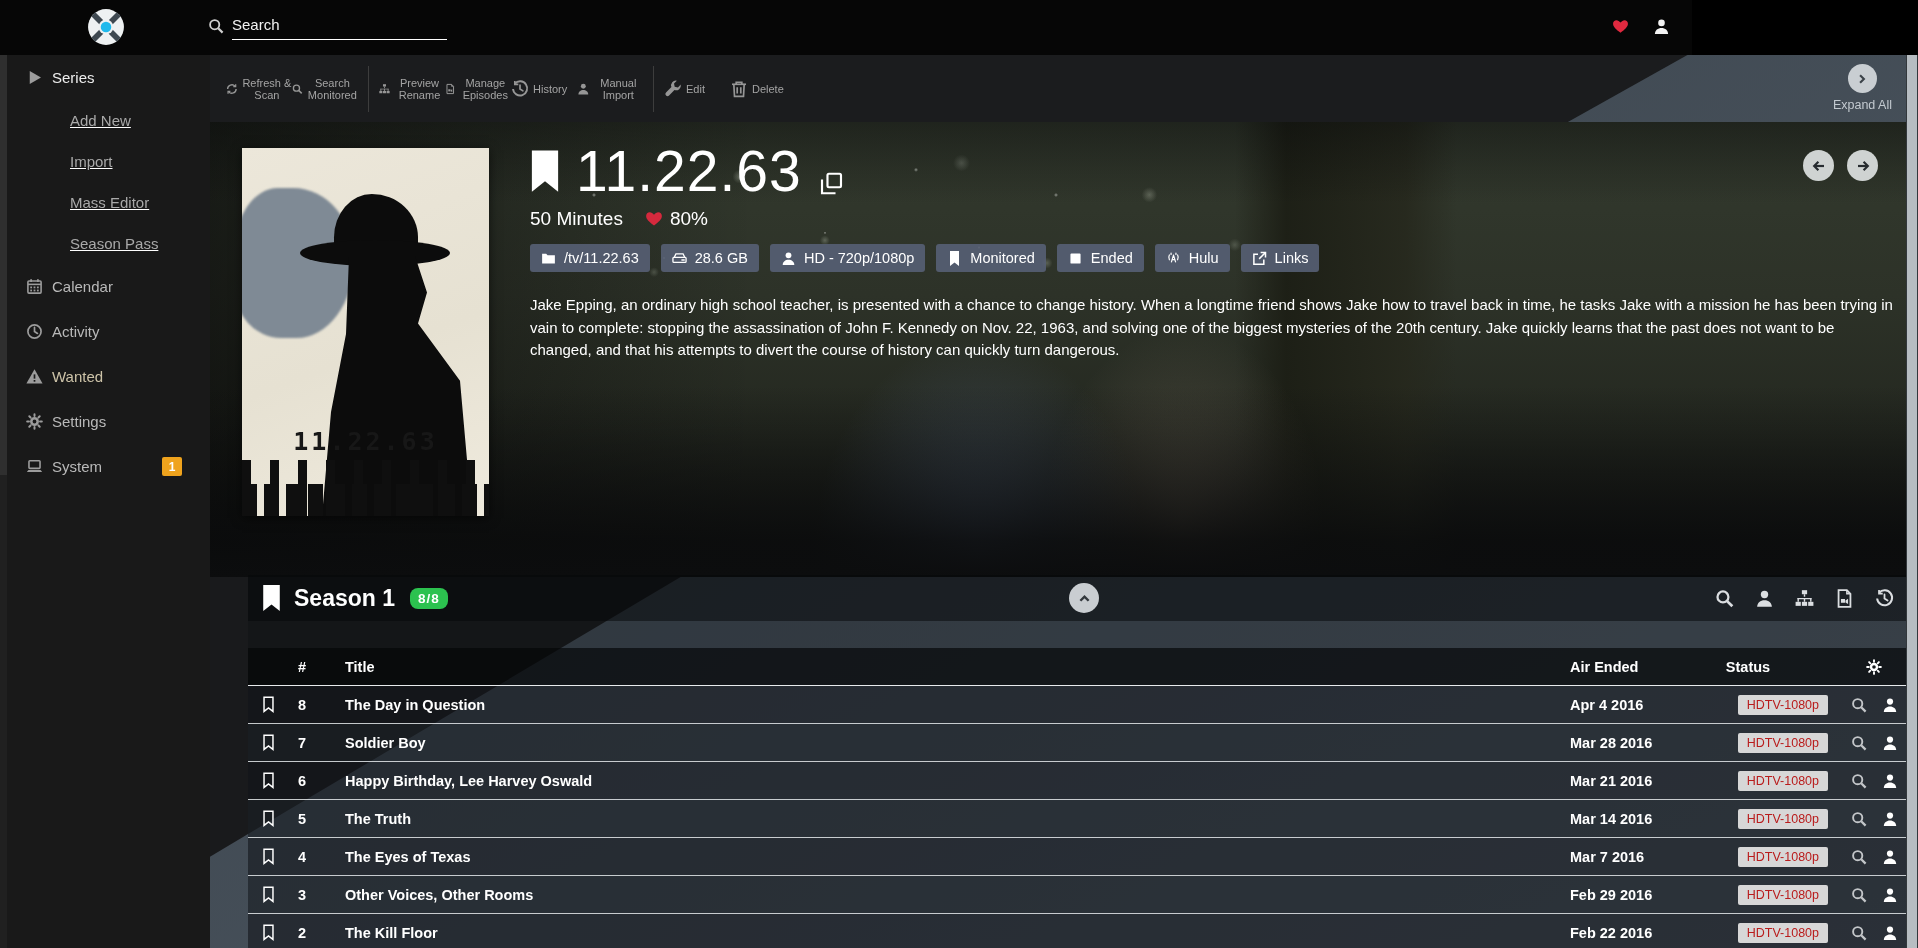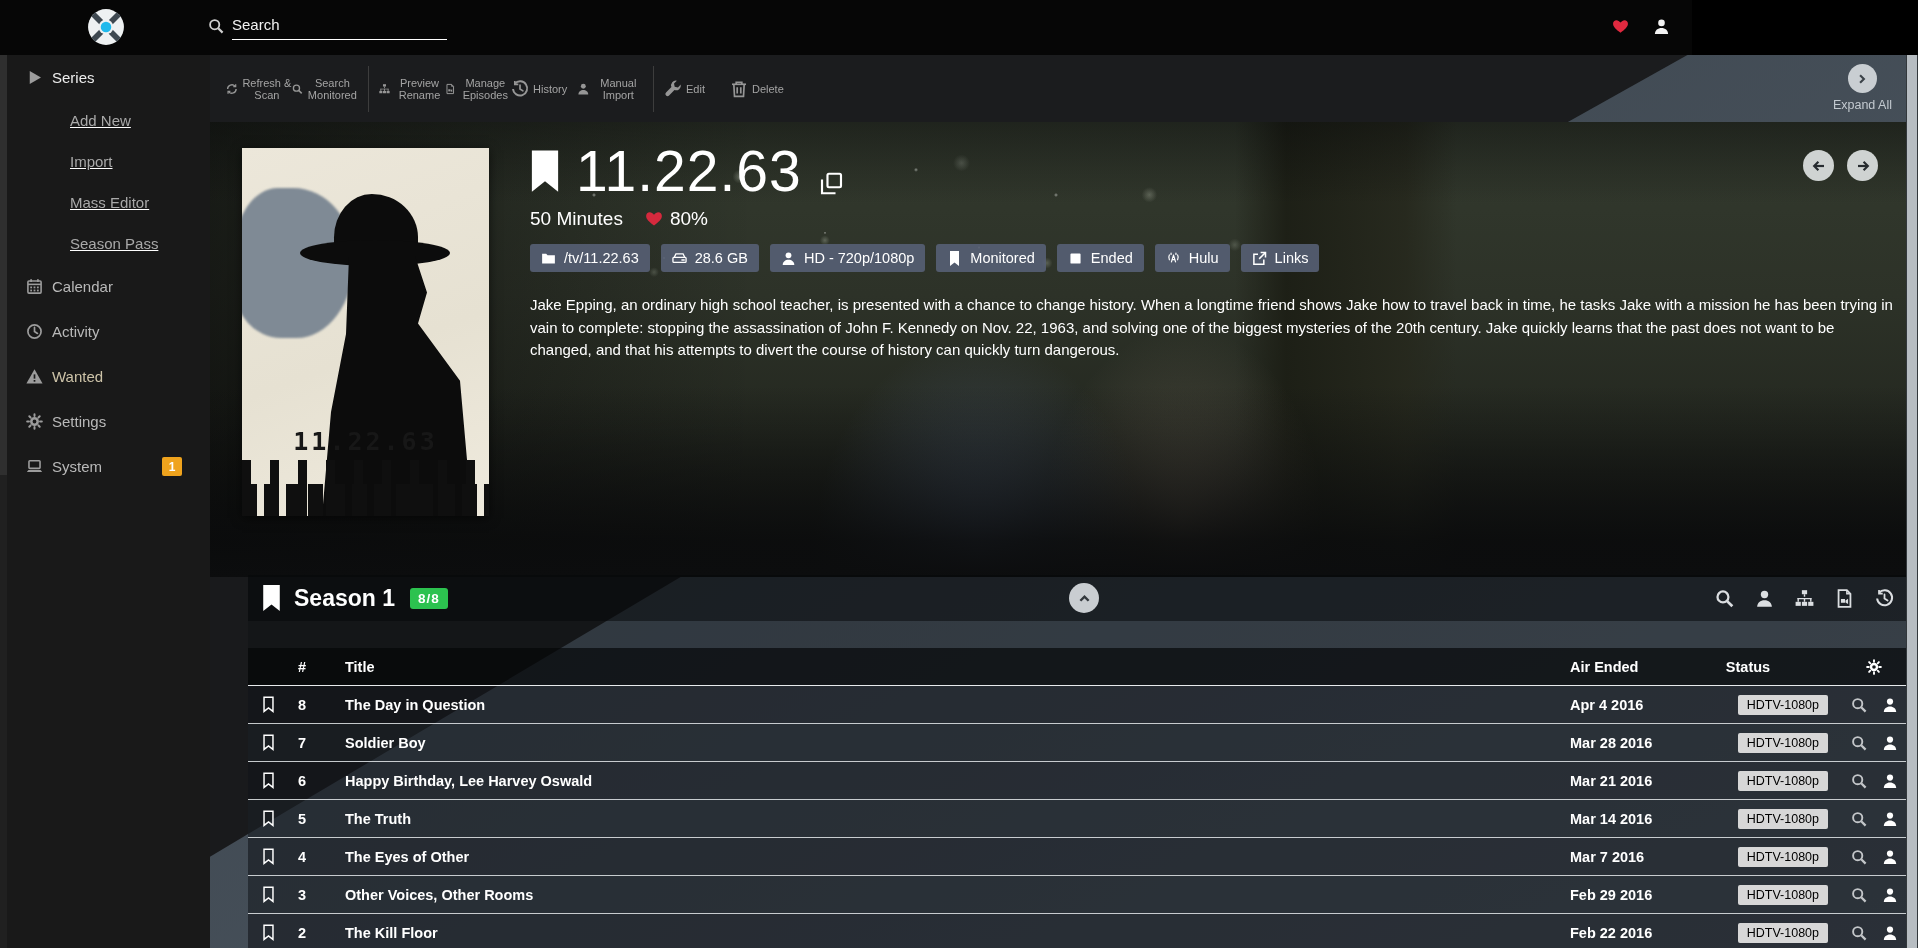--- a/index.html
+++ b/index.html
@@ -121,21 +121,21 @@
   .nav-circ { width:31px; height:31px; border-radius:50%; background:#cfd3d2; display:flex; align-items:center; justify-content:center; cursor:pointer; }
   .nav-circ svg { width:16px; height:16px; color:#272c30; }
 
   
   .season-panel { position:absolute; left:38px; top:520px; width:1672px; height:373px; z-index:4;
                   background:rgba(10,12,15,.30); overflow:hidden; }
   .season-header { position:relative; height:46px; background:rgba(6,7,9,.52); display:flex; align-items:center; padding:0 26px 0 14px; }
   .season-header .bm { width:19px; height:26px; color:#fff; }
   .season-title { font-size:23px; font-weight:bold; color:#fff; margin-left:13px; }
   .season-count { margin-left:15px; background:#2cc24f; color:#fff; font-size:13.5px; font-weight:bold;
-                  border-radius:3px; padding:3px 8px; letter-spacing:1px; }
+                  border-radius:8px; padding:3px 8px; letter-spacing:1px; }
   .collapse-btn { position:absolute; left:50%; top:8px; transform:translateX(-50%); width:30px; height:30px;
                   border-radius:50%; background:#c9cdd1; display:flex; align-items:center; justify-content:center; cursor:pointer; }
   .collapse-btn svg { width:15px; height:15px; color:#33383d; }
   .season-actions { margin-left:auto; display:flex; gap:21px; align-items:center; }
   .season-actions svg { width:19px; height:19px; color:#dbdee1; cursor:pointer; }
 
   .ep-grid { display:grid; grid-template-columns:40px 40px 1fr 200px 150px 92px; align-items:center; }
   .ep-head { height:38px; margin-top:27px; background:rgba(5,6,8,.68); border-bottom:1px solid #e8ebed;
              font-weight:bold; font-size:14.5px; color:#fff; }
   .ep-head .col-num { padding-left:10px; }
@@ -146,21 +146,21 @@
   .ep-head .col-gear svg { width:16px; height:16px; color:#fff; cursor:pointer; }
 
   .ep-row { height:38px; border-bottom:1px solid rgba(236,239,241,.82); background:rgba(21,25,31,.42); cursor:pointer; }
   .ep-row:nth-child(even) { background:rgba(30,35,42,.50); }
   .ep-row .cell-bm { display:flex; justify-content:center; }
   .ep-row .cell-bm svg { width:13px; height:17px; color:#fff; }
   .ep-row .cell-num { padding-left:10px; font-size:14.5px; font-weight:bold; color:#fff; }
   .ep-row .cell-title { padding-left:17px; font-size:14.5px; font-weight:bold; color:#fff; }
   .ep-row .cell-air { padding-left:92px; font-size:14.5px; font-weight:bold; color:#fff; }
   .ep-row .cell-status { text-align:right; padding-right:0; }
-  .status-badge { display:inline-block; background:#d7d7d7; color:#000000; font-size:12.5px;
+  .status-badge { display:inline-block; background:#d7d7d7; color:#b91c1c; font-size:12.5px;
                   border-radius:2px; padding:3px 9px; }
   .cell-actions { display:flex; justify-content:center; gap:15px; }
   .cell-actions svg { width:16px; height:16px; cursor:pointer; }
   .cell-actions .a-search { color:#c3c6c9; }
   .cell-actions .a-user { color:#fff; }
 
   
   .page-scrollbar { position:absolute; right:0; top:55px; width:12px; height:893px; background:#33383c; z-index:50; }
   .page-scrollbar .thumb { position:absolute; top:0; left:1px; width:10px; height:100%; background:#b7bdc2; }
 </style>
@@ -612,21 +612,21 @@
             </div>
           </div>
 
           <div class="ep-row ep-grid">
             <div class="cell-bm">
               <svg viewBox="0 0 16 20" fill="none" stroke="currentColor" stroke-width="1.8">
                 <path d="M2.5 1h11v17.5l-5.5-4.4L2.5 18.5z"></path>
               </svg>
             </div>
             <div class="cell-num">4</div>
-            <div class="cell-title">The Eyes of Other</div>
+            <div class="cell-title">The Eyes of Texas</div>
             <div class="cell-air">Mar 7 2016</div>
             <div class="cell-status">
               <span class="status-badge">HDTV-1080p</span>
             </div>
             <div class="cell-actions">
               <svg class="a-search" viewBox="0 0 16 16" fill="none">
                 <circle cx="6.7" cy="6.7" r="4.6" stroke="currentColor" stroke-width="1.9"></circle>
                 <line x1="10.2" y1="10.2" x2="14.6" y2="14.6" stroke="currentColor" stroke-width="2.3"></line>
               </svg>
               <svg class="a-user" viewBox="0 0 16 16" fill="currentColor">

